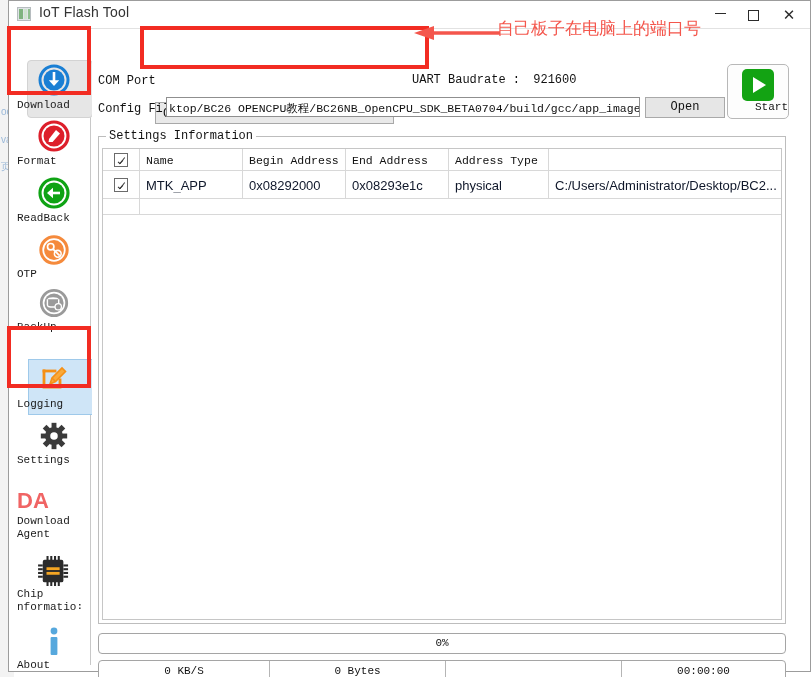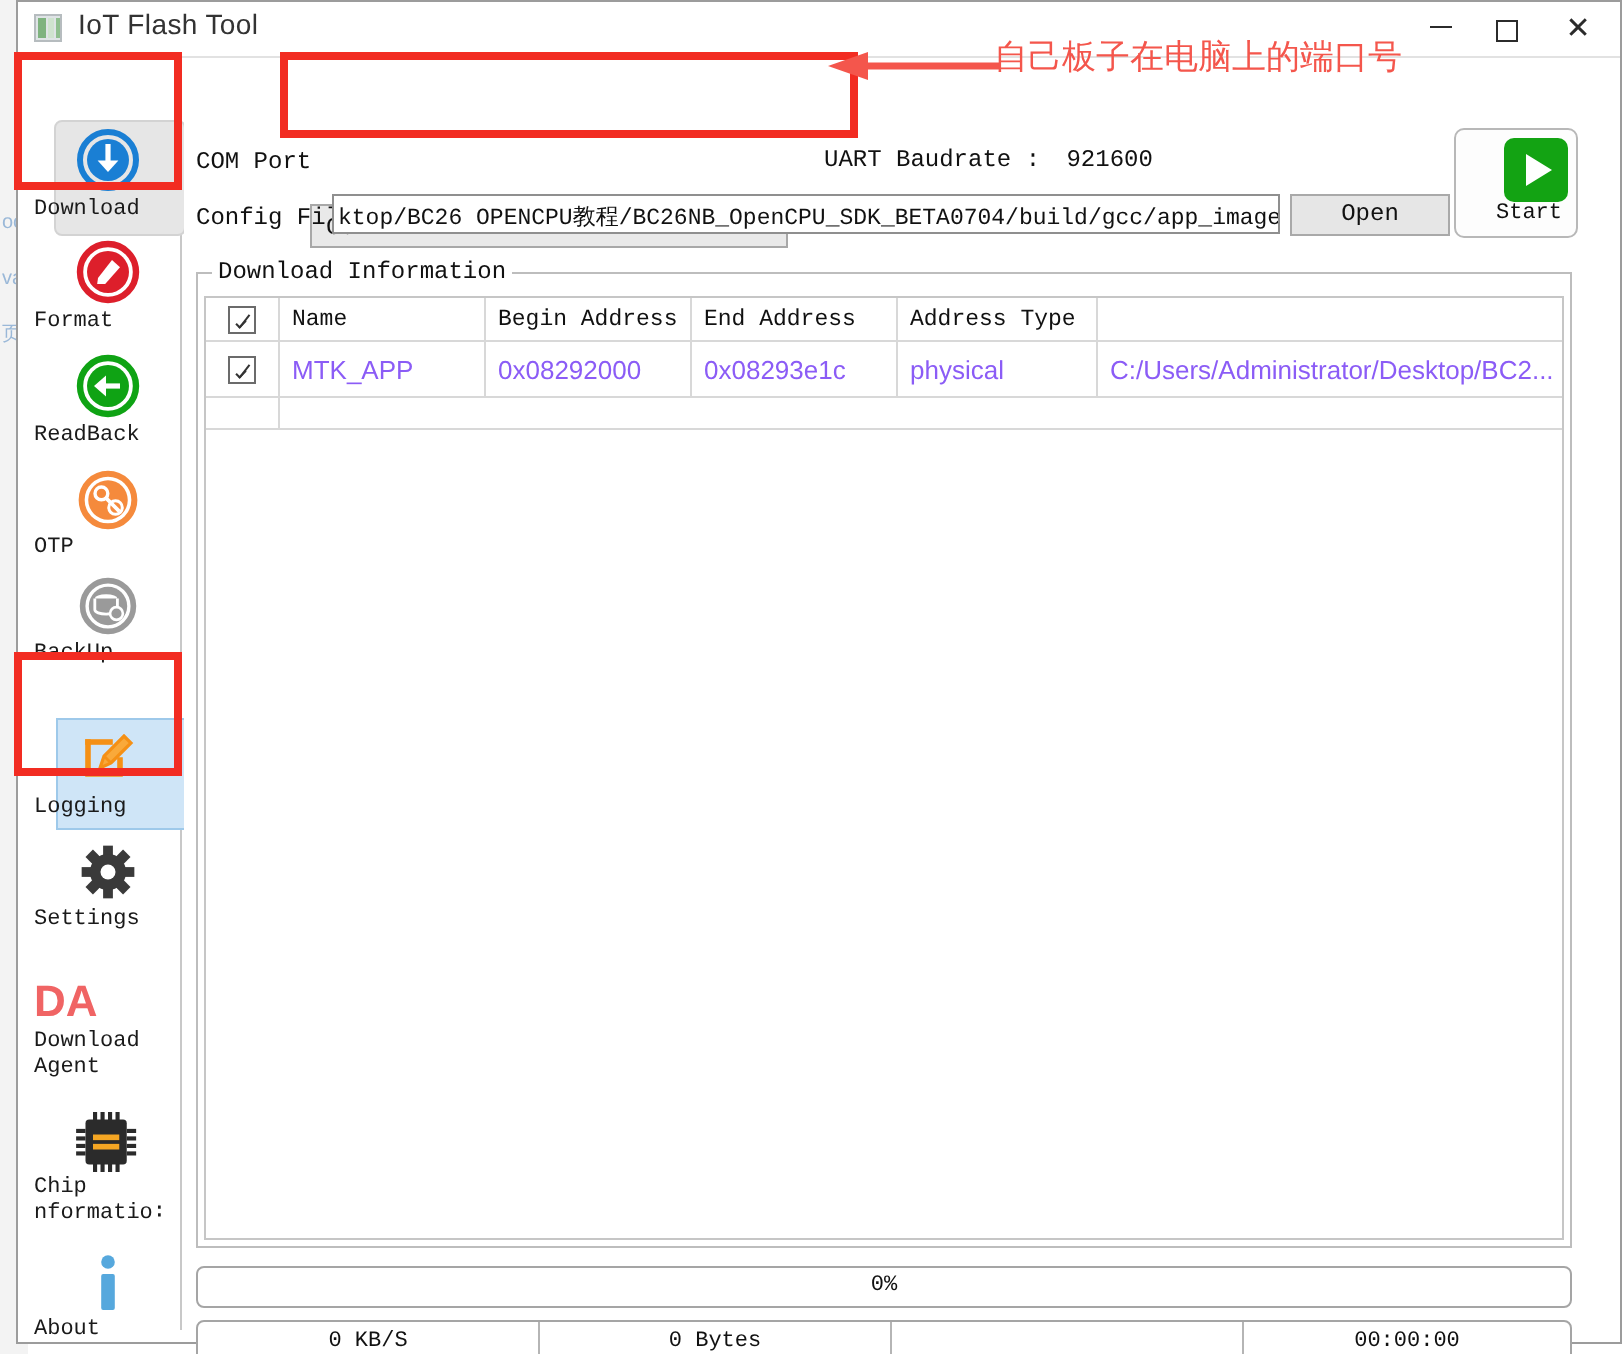--- a/index.html
+++ b/index.html
@@ -120,21 +120,21 @@
   }
   #open-btn{
     position:absolute;left:553px;top:68px;width:80px;height:21px;
     background:#e6e6e6;border:1px solid #a9a9a9;box-sizing:border-box;
     text-align:center;font-size:12px;line-height:19px;color:#111;
     font-family:"Liberation Mono","DejaVu Sans Mono",monospace;
   }
   #start-btn{
     position:absolute;left:635px;top:35px;width:62px;height:55px;
     background:#fdfdfd;border:1px solid #b8b8b8;border-radius:5px;
-    box-sizing:border-box;text-align:left;padding-left:20px;
+    box-sizing:border-box;text-align:right;
   }
   #start-ico{
     margin:4px auto 0;width:32px;height:32px;background:#13a313;border-radius:5px;position:relative;
   }
   #start-ico:after{
     content:"";position:absolute;left:11px;top:8px;width:0;height:0;
     border-top:8px solid transparent;border-bottom:8px solid transparent;
     border-left:13px solid #ffffff;
   }
   #start-lab{font-size:11px;color:#111;margin-top:0px;font-family:"Liberation Mono","DejaVu Sans Mono",monospace;}
@@ -158,21 +158,21 @@
   #drow{top:22px;height:28px;border-bottom:1px solid #d8d8d8;background:#ffffff;}
   #erow{top:50px;height:16px;border-bottom:1px solid #d8d8d8;background:#ffffff;}
   .cell{
     position:absolute;top:0;height:100%;box-sizing:border-box;
     border-right:1px solid #d8d8d8;
     font-family:"Liberation Mono","DejaVu Sans Mono",monospace;
     font-size:11.5px;color:#111;
   }
   .cell .txt{position:absolute;left:6px;top:50%;transform:translateY(-50%);white-space:nowrap;overflow:hidden;}
   .dcell .txt{
-    font-family:"Liberation Sans",sans-serif;font-size:13px;color:#8b5cf6;text-align:center;
+    font-family:"Liberation Sans",sans-serif;font-size:13px;color:#0f172a;text-align:center;
   }
   .chk{
     position:absolute;left:11px;top:50%;transform:translateY(-50%);
     width:14px;height:14px;border:1px solid #6b6b6b;background:#fff;box-sizing:border-box;
   }
   .chk:after{
     content:"";position:absolute;left:3px;top:6px;width:4px;height:2px;
     border-left:1.6px solid #333;border-bottom:1.6px solid #333;
     transform:rotate(-45deg);
   }
@@ -378,21 +378,21 @@
     </div>
 
     <div id="open-btn">Open</div>
 
     <div id="start-btn">
       <div id="start-ico"></div>
       <div id="start-lab">Start</div>
     </div>
 
     <div id="group"></div>
-    <div id="group-title">Download Information</div>
+    <div id="group-title">Settings Information</div>
 
     <div id="table">
 
       <div class="trow" id="hrow">
         <div class="cell" style="left:0;width:37px">
           <span class="chk"></span>
         </div>
         <div class="cell" style="left:37px;width:103px">
           <span class="txt">Name</span>
         </div>

